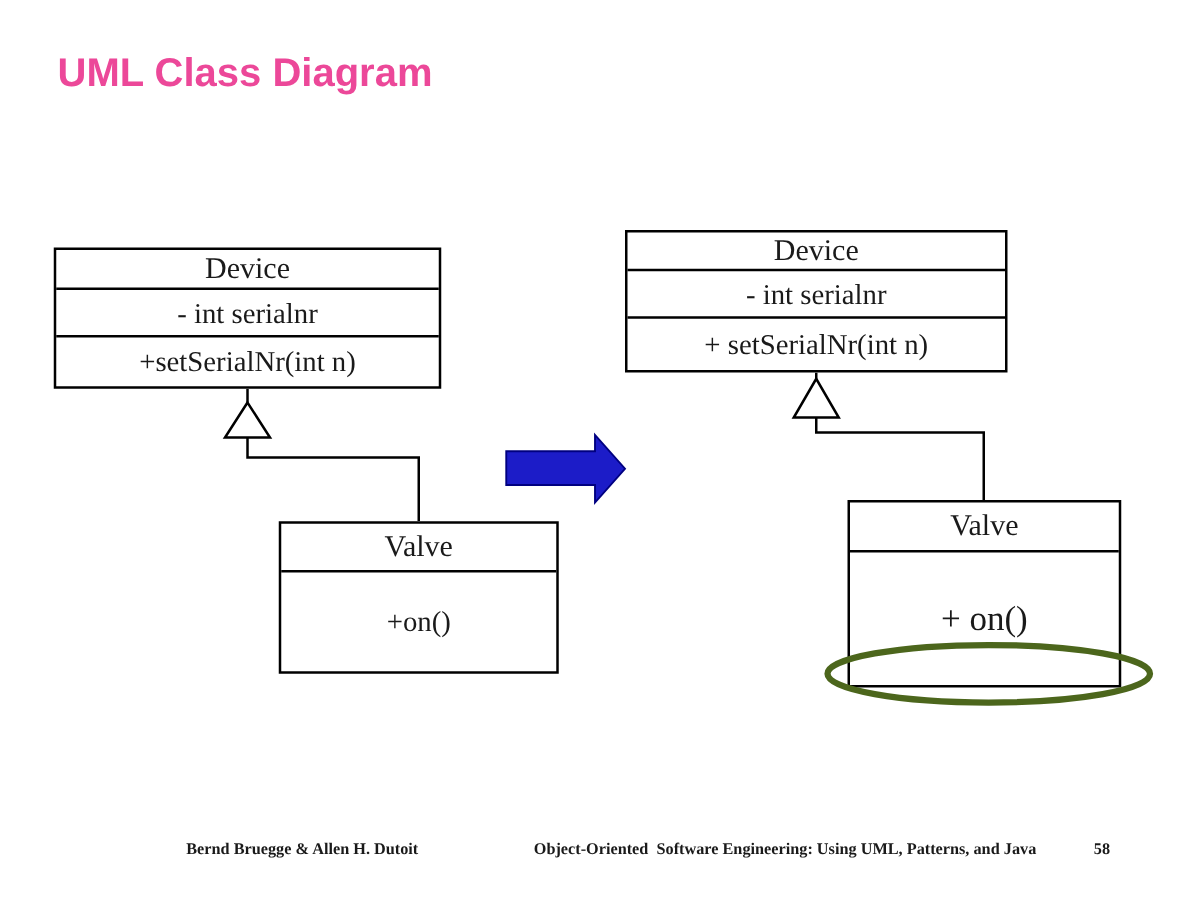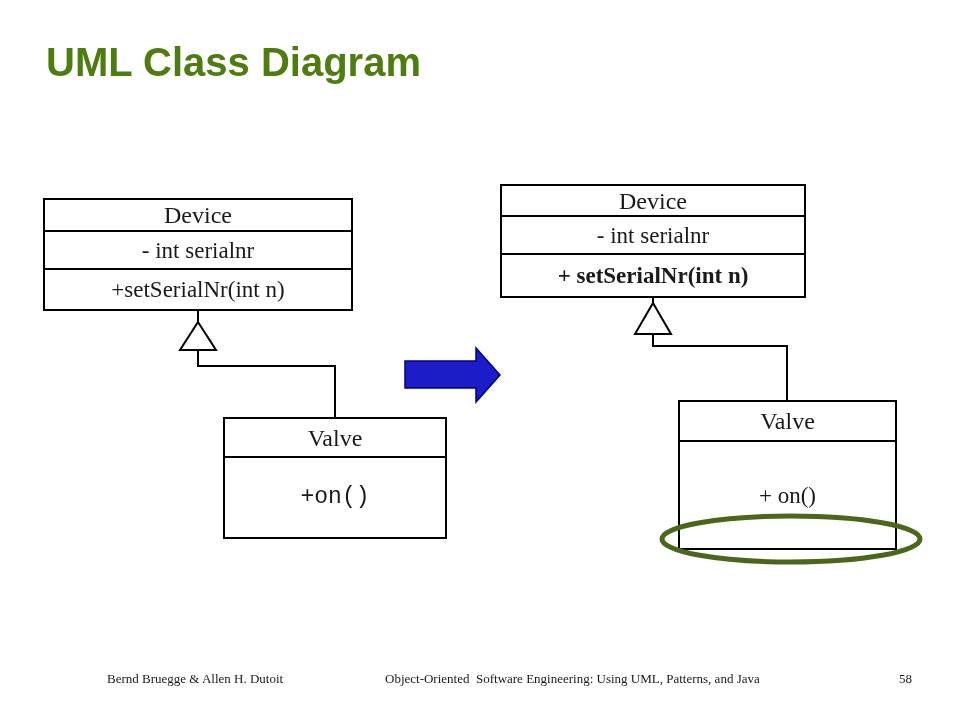--- a/index.html
+++ b/index.html
@@ -3,57 +3,57 @@
 <meta charset="utf-8">
 <style>
   html,body{margin:0;padding:0;background:#ffffff;}
   .slide{
     position:relative;width:960px;height:720px;background:#ffffff;
     font-family:"Liberation Serif",serif;overflow:hidden;
   }
   .slide-title{
     position:absolute;left:46px;top:40px;
     font-family:"Liberation Sans",sans-serif;
-    font-weight:bold;font-size:40px;color:#4d7c0f;letter-spacing:0px;
+    font-weight:bold;font-size:32px;color:#ec4899;letter-spacing:0px;
     white-space:pre;
   }
   svg.layer{position:absolute;left:0;top:0;pointer-events:none;}
   .layer-back{z-index:1;}
   .layer-front{z-index:5;}
   .uml-box{
     position:absolute;z-index:3;box-sizing:border-box;
     border:2px solid #000;background:#fff;
     display:flex;flex-direction:column;
     color:#1a1a1a;
   }
   .uml-row{
     display:flex;align-items:center;justify-content:center;
     font-size:23px;white-space:pre;line-height:1;
   }
   .uml-name{font-size:24px;}
   .bb{border-bottom:2px solid #000;}
   .ops-multi{flex-direction:column;justify-content:center;}
   .ops-multi .op-line{display:flex;align-items:center;justify-content:center;
-    font-size:23px;white-space:pre;line-height:31px;}
+    font-size:28px;white-space:pre;line-height:31px;}
   
   #left-device{left:43px;top:198px;width:310px;height:113px;}
   #left-device .r1{height:30px;} #left-device .r2{height:36px;} #left-device .r3{flex:1;}
   #left-valve{left:223px;top:417px;width:224px;height:122px;}
-  #left-valve .r1{height:37px;} #left-valve .r2{height:45px;} #left-valve .r3{flex:1;font-family:Liberation Mono, monospace;}
+  #left-valve .r1{height:37px;} #left-valve .r2{height:45px;} #left-valve .r3{flex:1;}
   #right-device{left:500px;top:184px;width:306px;height:114px;}
-  #right-device .r1{height:29px;} #right-device .r2{height:36px;} #right-device .r3{flex:1;font-weight:bold;}
+  #right-device .r1{height:29px;} #right-device .r2{height:36px;} #right-device .r3{flex:1;}
   #right-valve{left:678px;top:400px;width:219px;height:150px;}
   #right-valve .r1{height:38px;} #right-valve .r2{height:44px;} #right-valve .r3{flex:1;}
   .footer-text{
-    position:absolute;top:671px;font-weight:normal;font-size:13px;color:#1a1a1a;
-    font-family:"Liberation Serif",serif;white-space:pre;
+    position:absolute;top:671px;font-weight:bold;font-size:13px;color:#1a1a1a;
+    font-family:"Liberation Serif",serif;white-space:pre;margin-left:42px;
   }
   #footer-authors{left:107px;}
   #footer-book{left:385px;text-align:center;}
-  #footer-page{left:899px;}
+  #footer-page{left:833px;}
 </style>
 </head>
 <body>
 
 <div class="slide">
 
   <div class="slide-title">UML Class Diagram</div>
 
   <svg class="layer layer-back" width="960" height="720" viewBox="0 0 960 720">
     <g stroke="#000000" stroke-width="2" fill="none">

